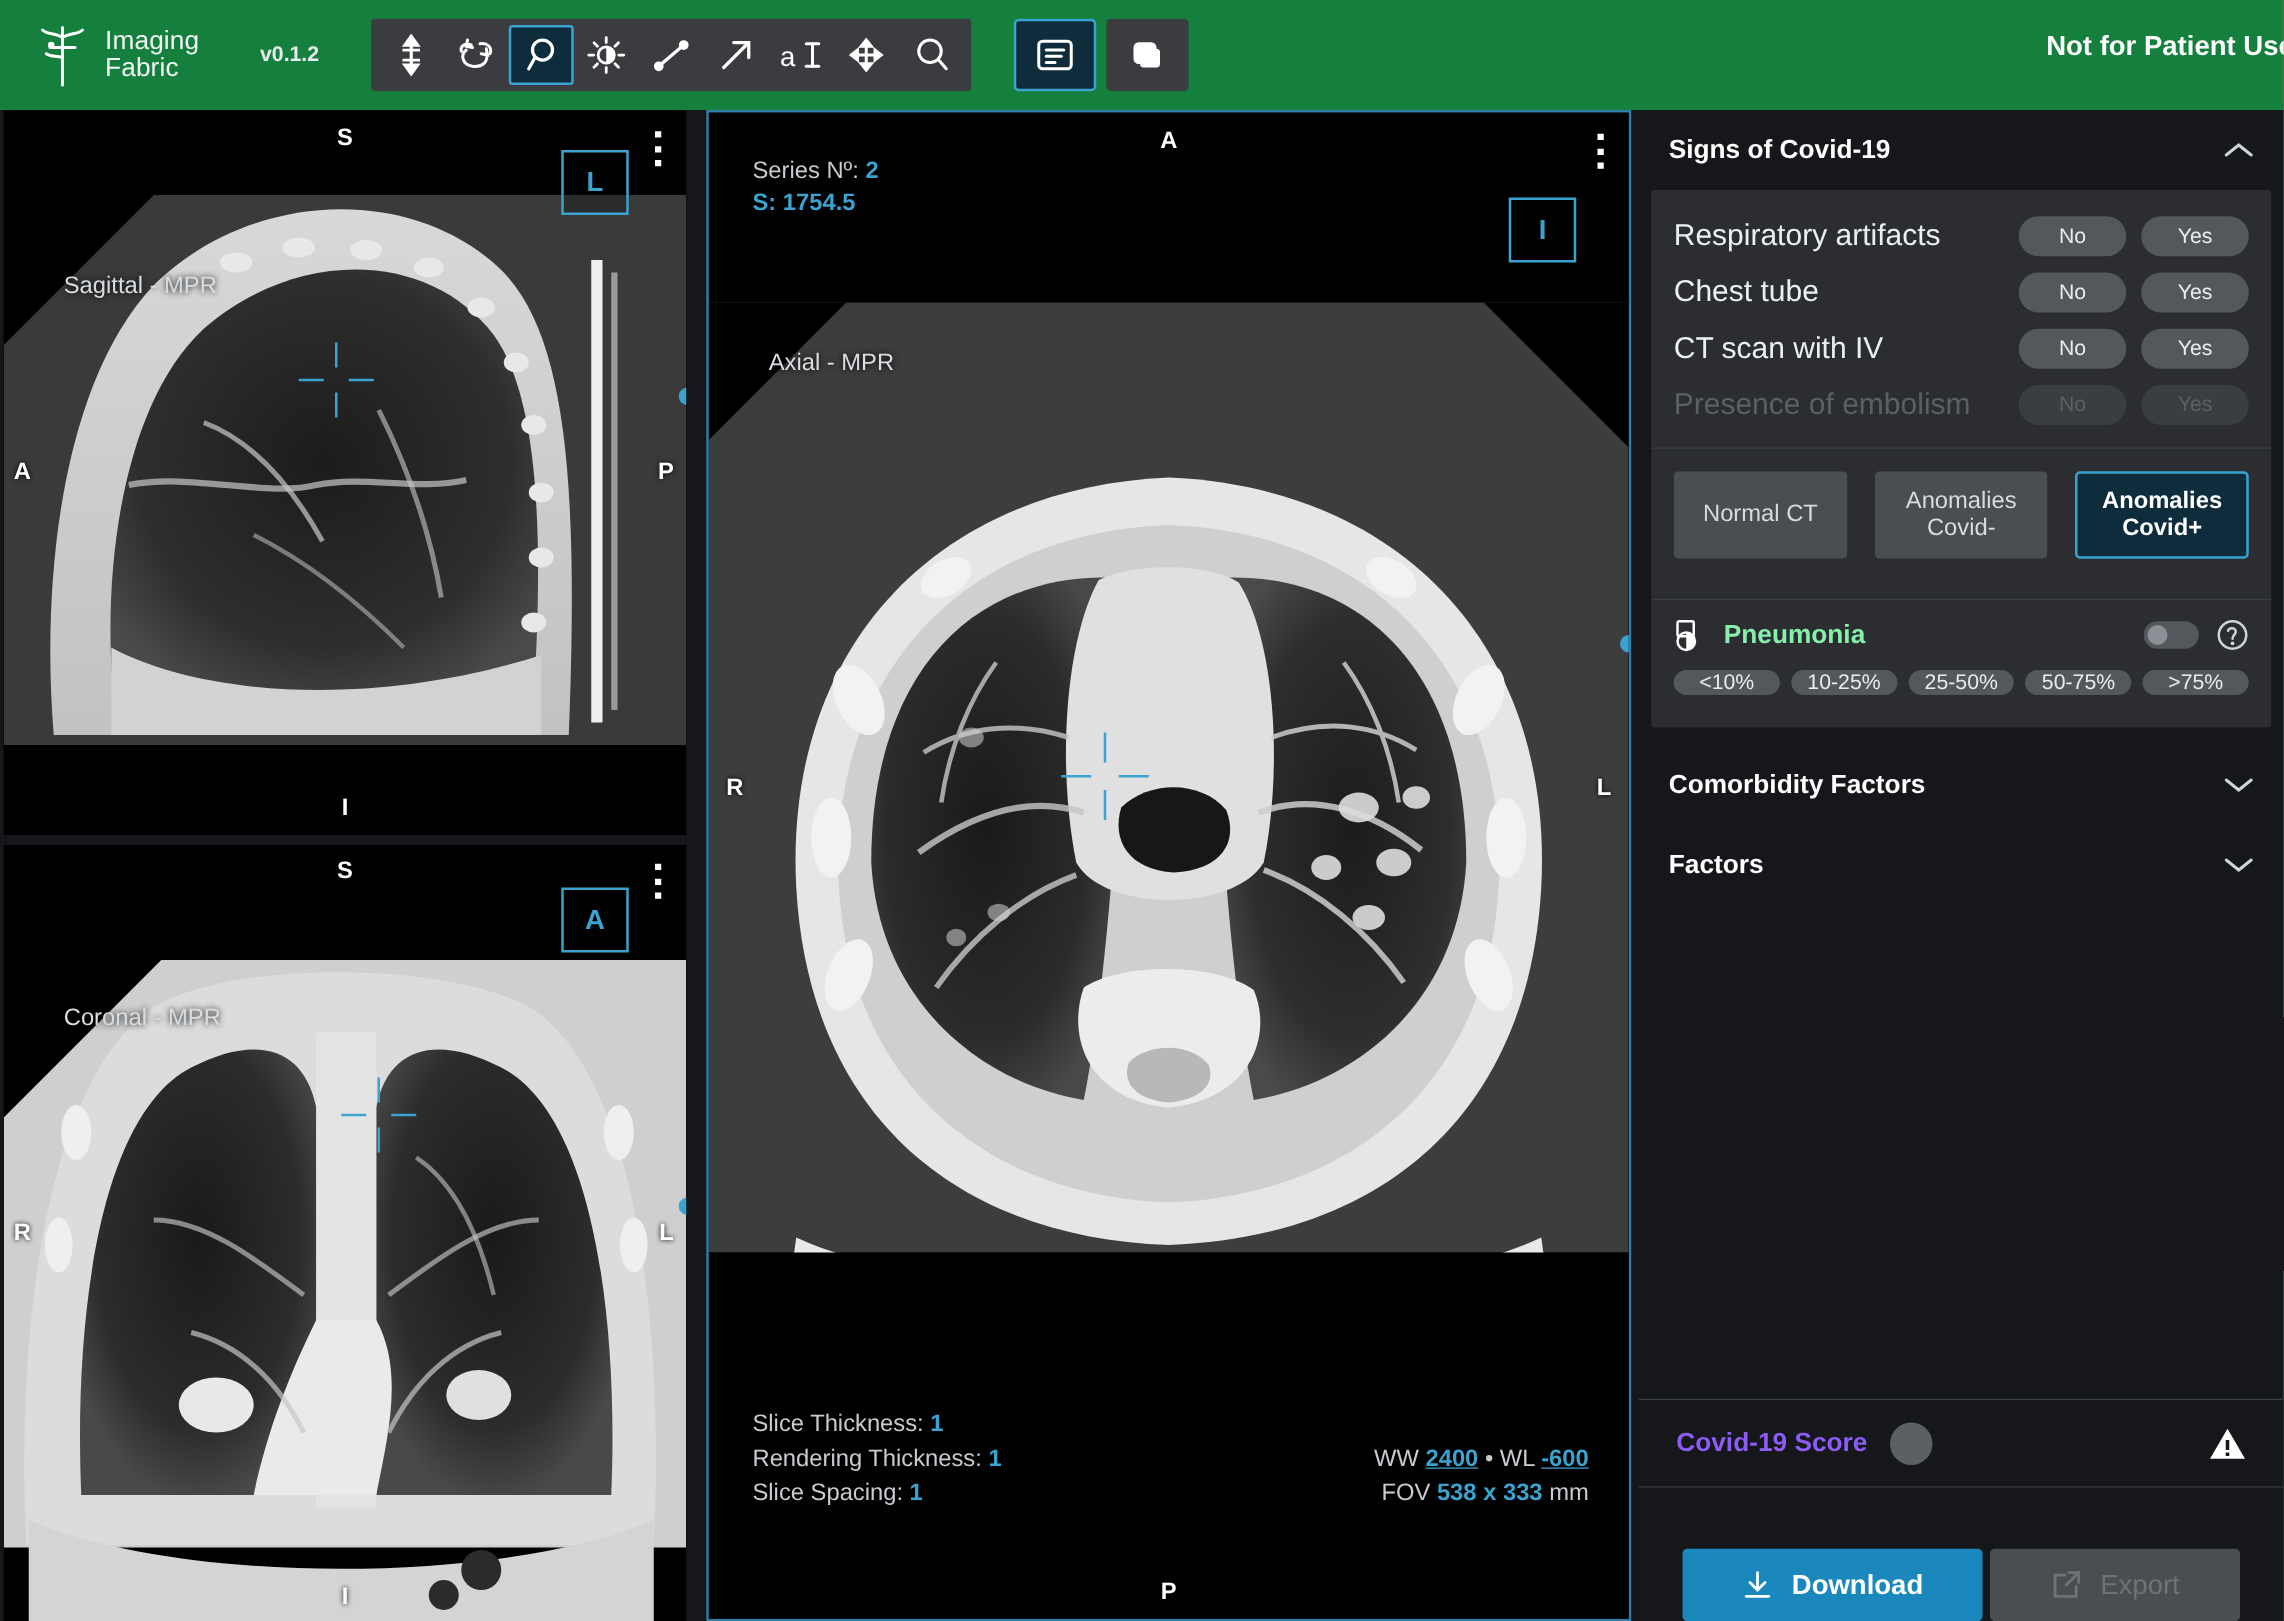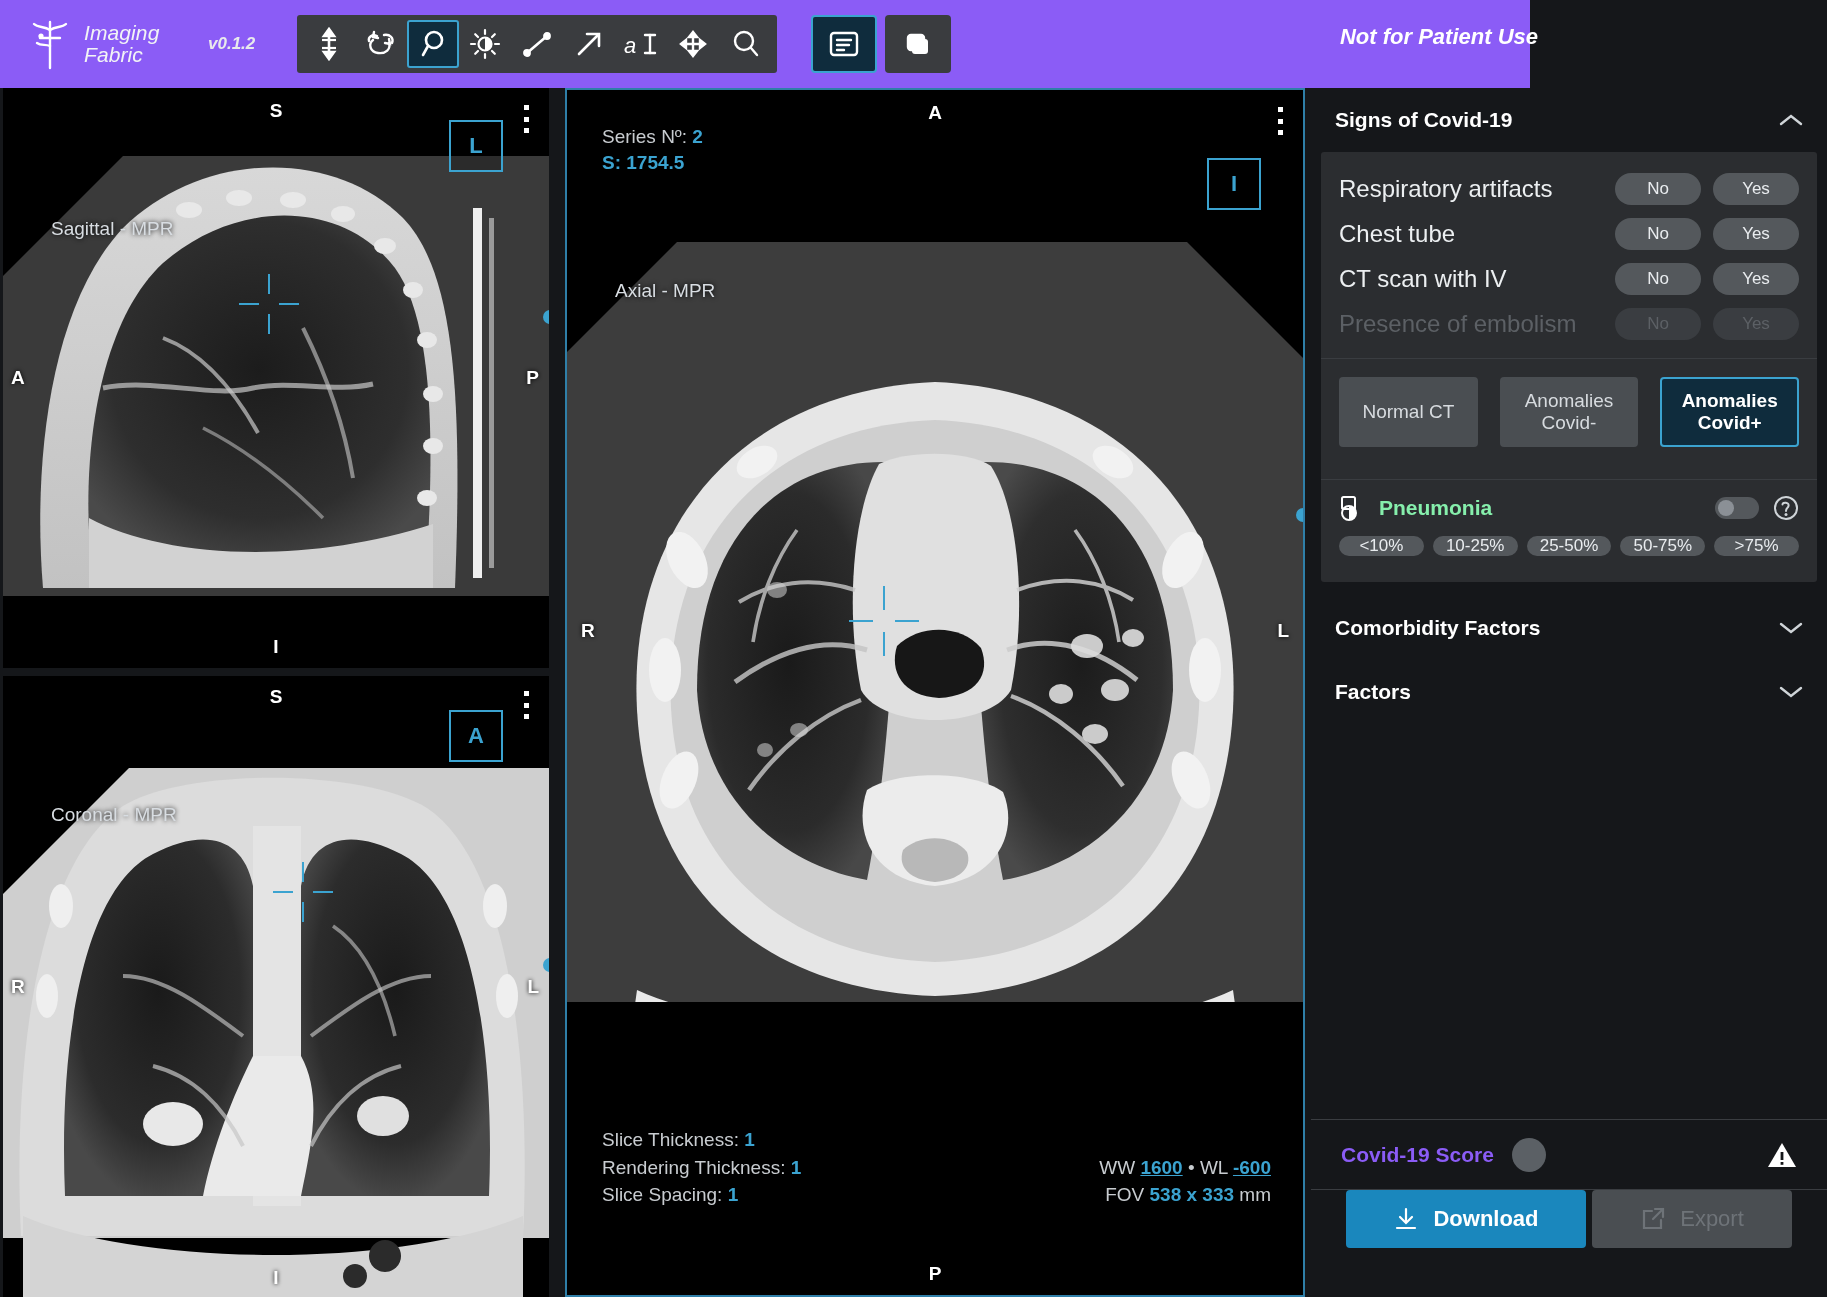--- a/index.html
+++ b/index.html
@@ -9,23 +9,23 @@
     font-family: "Liberation Sans", sans-serif;
     overflow: hidden;
   }
   #app {
     position: relative; width: 1827px; height: 1297px;
     background: #15171a;
   }
 
   
   .topbar {
-    position: absolute; left: 0; top: 0; width: 1530px; height: 88px;
-    background: #8b5cf6;
-    display: flex; align-items: center; font-style: italic;
+    position: absolute; left: 0; top: 0; width: 1827px; height: 88px;
+    background: #15803d;
+    display: flex; align-items: center;
   }
   .brand {
     display: flex; align-items: center; gap: 10px;
     margin-left: 28px; width: 170px;
   }
   .brand-logo { width: 46px; height: 56px; flex: 0 0 46px; }
   .brand-name {
     color: #f2f4f6; font-size: 21px; line-height: 1.05; font-weight: 400;
     letter-spacing: .1px;
   }
@@ -195,21 +195,21 @@
     height: 70px; gap: 18px; padding: 0 30px;
     border-top: 1px solid #3a3d41;
   }
   .score-label { color: #8b5cf6; font-size: 21px; font-weight: 700; }
   .score-dot {
     width: 34px; height: 34px; border-radius: 50%; background: #5b6065;
   }
   .warn-icon { width: 30px; height: 28px; margin-left: auto; }
 
   .act-row {
-    display: flex; align-items: flex-start; justify-content: center;
+    display: flex; align-items: flex-end; justify-content: center;
     gap: 6px; height: 108px; border-top: 1px solid #3a3d41;
   }
   .btn-primary {
     background: #1a87bd; color: #ffffff; font-size: 22px; font-weight: 700;
     height: 58px; width: 240px; border-radius: 4px; cursor: pointer;
     display: flex; align-items: center; justify-content: center; gap: 14px;
   }
   .btn-ghost {
     background: #4a4e52; color: #6e7378; font-size: 22px;
     height: 58px; width: 200px; border-radius: 4px; cursor: default;
@@ -576,21 +576,21 @@
              <span class="v">1</span></div>
         <div><span>Rendering Thickness:</span>
              <span class="v">1</span></div>
         <div><span>Slice Spacing:</span>
              <span class="v">1</span></div>
       </div>
 
       <div class="overlay-br">
         <div>
           <span>WW</span>
-          <span class="u">1600</span>
+          <span class="u">2400</span>
           <span>•</span>
           <span>WL</span>
           <span class="u">-600</span>
         </div>
         <div>
           <span>FOV</span>
           <span class="v">538 x 333</span>
           <span>mm</span>
         </div>
       </div>

